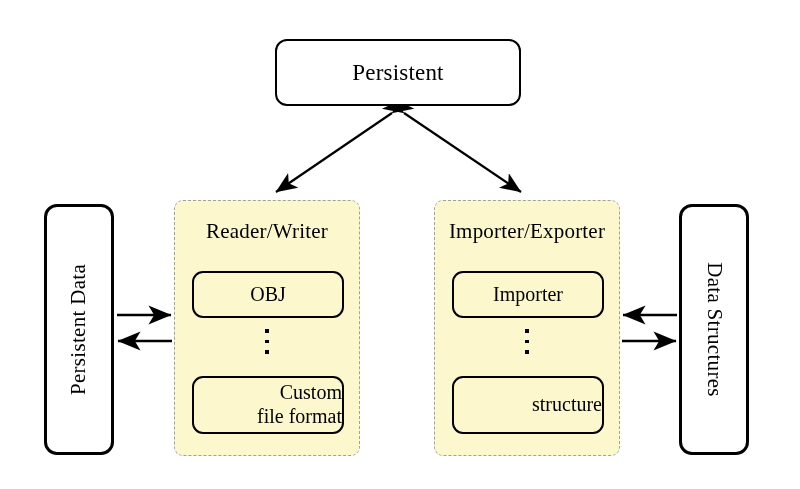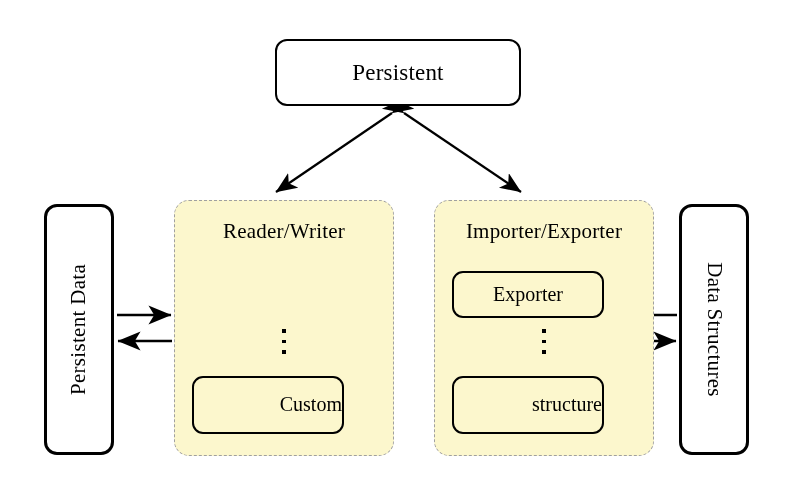--- a/index.html
+++ b/index.html
@@ -66,24 +66,24 @@
     white-space: nowrap;
     letter-spacing: 0.3px;
   }
   .vlabel.up   { transform: rotate(-90deg); }
   .vlabel.down { transform: rotate(90deg); }
 
   
   .panel {
     position: absolute;
     top: 200px;
-    width: 220px;
+    width: 186px;
     height: 256px;
     border: 1.6px dashed #a0a0a0;
-    border-radius: 15px;
+    border-radius: 9px;
     background: #fcf7cd;
     box-sizing: border-box;
   }
   #panel-readerwriter { left: 174px; }
   #panel-importexport { left: 434px; text-decoration: underline; }
   .panel-title {
     position: absolute;
     top: 18px;
     left: 0;
     width: 100%;
@@ -179,37 +179,41 @@
     <span class="vlabel up">Persistent Data</span>
   </div>
 
   <div class="node-side" id="node-structures">
     <span class="vlabel down">Data Structures</span>
   </div>
 
   <div class="panel" id="panel-readerwriter">
     <div class="panel-title">Reader/Writer</div>
 
+    <div class="item item-top">
+      <span class="ln">OBJ</span>
+    </div>
 
     <div class="ellipsis">
       <i></i>
       <i></i>
       <i></i>
     </div>
 
     <div class="item item-bottom">
       <span class="ln">Custom</span>
+      <span class="ln">file format</span>
     </div>
   </div>
 
   <div class="panel" id="panel-importexport">
     <div class="panel-title">Importer/Exporter</div>
 
     <div class="item item-top">
-      <span class="ln">Exporter</span>
+      <span class="ln">Importer</span>
     </div>
 
     <div class="ellipsis">
       <i></i>
       <i></i>
       <i></i>
     </div>
 
     <div class="item item-bottom">
       <span class="ln">structure</span>

